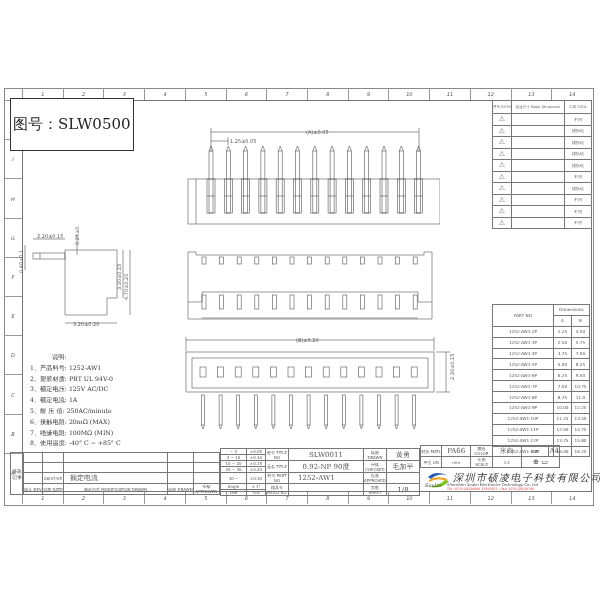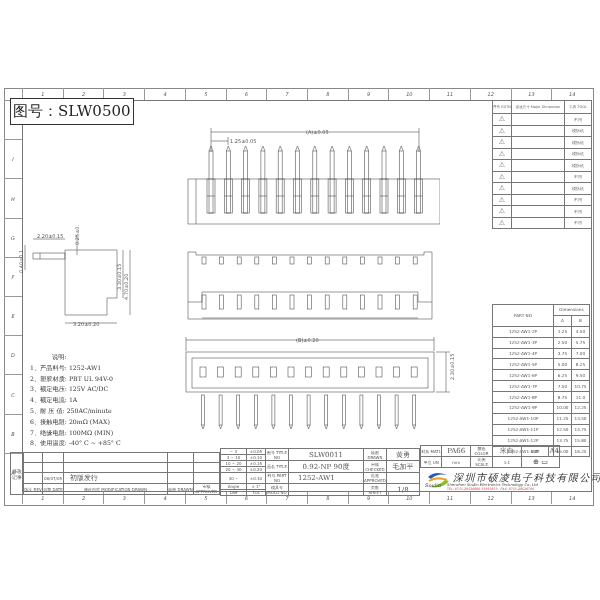--- a/index.html
+++ b/index.html
@@ -4,21 +4,21 @@
 <style>
   html,body{margin:0;padding:0;background:#fff;}
   body{width:600px;height:600px;position:relative;overflow:hidden;font-family:"DejaVu Sans",sans-serif;color:#333;}
   .frame{position:absolute;left:4px;top:88px;width:590px;height:418px;border:1px solid #888;box-sizing:border-box;}
   .inner{position:absolute;left:22px;top:100px;width:570px;height:392px;border:1px solid #777;box-sizing:border-box;}
   .zone-top,.zone-bot{position:absolute;left:22px;width:570px;height:12px;display:flex;}
   .zone-top{top:88px;} .zone-bot{top:492px;}
   .zone-top div,.zone-bot div{flex:1;border-left:1px solid #999;font-size:5px;text-align:center;line-height:12px;color:#555;font-style:italic;}
   .zone-left{position:absolute;left:4px;top:100px;width:18px;height:392px;display:flex;flex-direction:column;}
   .zone-left div{flex:1;border-top:1px solid #999;font-size:5px;text-align:center;color:#555;display:flex;align-items:center;justify-content:center;font-style:italic;}
-  .drawing-no{position:absolute;left:10px;top:98px;border:1px solid #333;padding:3px 2px;font-family:"DejaVu Serif",serif;font-size:15px;line-height:19px;color:#222;background:#fff;}
+  .drawing-no{position:absolute;left:10px;top:98px;border:1px solid #333;padding:16px 2px;font-family:"DejaVu Serif",serif;font-size:15px;line-height:19px;color:#222;background:#fff;}
   svg{position:absolute;}
   .rev-table{position:absolute;left:492px;top:100px;width:100px;border-collapse:collapse;font-size:4px;}
   .rev-table td{border:1px solid #777;height:10.5px;text-align:center;color:#666;padding:0;}
   .rev-table .hdr td{height:12px;font-size:3.5px;}
   .tri{font-size:7px;color:#333;}
   .dim-table{position:absolute;left:492px;top:304px;width:98px;border-collapse:collapse;font-size:4.2px;}
   .dim-table td{border:1px solid #777;height:9.9px;text-align:center;color:#555;padding:0;}
   .notes{position:absolute;left:30px;top:352px;font-family:"DejaVu Serif",serif;font-size:6.2px;line-height:10.8px;color:#333;}
   .notes .title{padding-left:22px;}
   .tb{position:absolute;border-collapse:collapse;font-size:4px;}
@@ -422,21 +422,21 @@
   <tr style="height:10px">
         <td></td>
         <td></td>
         <td></td>
         <td></td>
         <td></td>
       </tr>
   <tr style="height:10px">
         <td></td>
         <td>08/07/05</td>
-        <td class="big" style="text-align:left;padding-left:6px">初版发行</td>
+        <td class="big" style="text-align:left;padding-left:6px">额定电流</td>
         <td></td>
         <td></td>
       </tr>
   <tr style="height:10px">
         <td>版次 REV</td>
         <td>日期 DATE</td>
         <td>修改内容 MODIFICATION DRAWN</td>
         <td>绘图 DRAWN</td>
         <td>审核 APPROVED</td>
       </tr>

